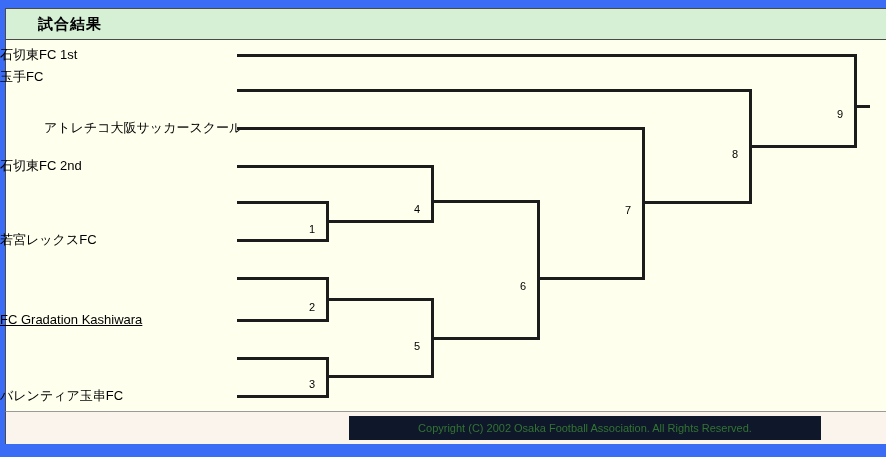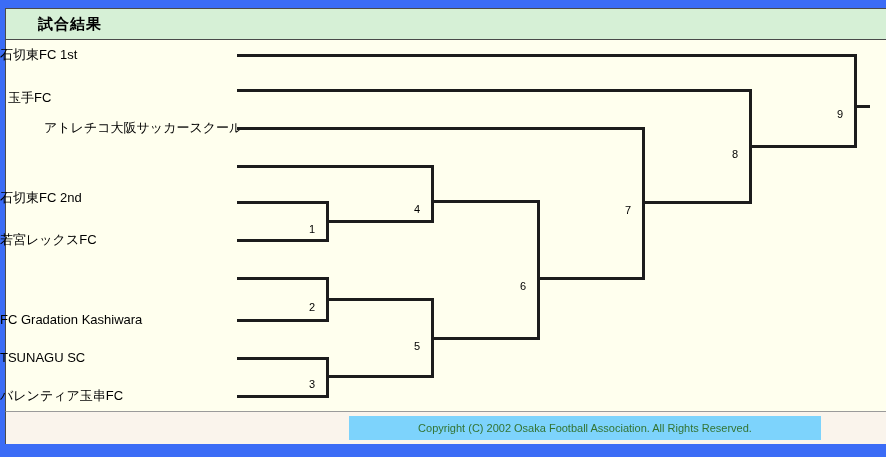--- a/index.html
+++ b/index.html
@@ -37,21 +37,21 @@
     border-left:1px solid var(--frame-border);
     border-bottom:1px solid #9A9A9A;
   }
   .footer-bar{
     position:absolute;left:5px;top:412px;right:0;height:32px;
     background:var(--footer-bg);
     border-left:1px solid var(--frame-border);
   }
   .copyright-box{
     position:absolute;left:343px;top:4px;width:472px;height:24px;
-    background:#7dd3fc;
+    background:#0f172a;
     display:flex;align-items:center;justify-content:center;
   }
   .copyright-text{
     font-size:11px;color:var(--copyright-color);white-space:nowrap;
   }
   
   .team-label{
     position:absolute;left:0;width:232px;height:18px;line-height:18px;
     text-align:left;font-size:13px;color:#000;white-space:nowrap;
   }
@@ -70,33 +70,32 @@
 
   <div class="header-bar">
     <span class="page-title">試合結果</span>
   </div>
 
   <div class="content-area"></div>
 
   <div id="bracket" style="position:absolute;left:0;top:0;width:886px;height:457px;pointer-events:none;">
       <div class="team-label" style="top: 46px;">石切東FC 1st</div>
       <div class="hline" style="left: 237px; top: 54px; width: 620px;"></div>
-      <div class="team-label" style="top: 89px; margin-left: 8px;">玉手FC</div>
+      <div class="team-label" style="top: 68px;">玉手FC</div>
       <div class="hline" style="left: 237px; top: 89px; width: 515px;"></div>
       <div class="team-label" style="top: 119px; padding-left: 44px;">アトレチコ大阪サッカースクール</div>
       <div class="hline" style="left: 237px; top: 127px; width: 408px;"></div>
-      <div class="team-label" style="top: 157px; margin-top: 32px;">石切東FC 2nd</div>
+      <div class="team-label" style="top: 157px;">石切東FC 2nd</div>
       <div class="hline" style="left: 237px; top: 165px; width: 197px;"></div>
       <div class="hline" style="left: 237px; top: 201px; width: 92px;"></div>
       <div class="team-label" style="top: 231px;">若宮レックスFC</div>
       <div class="hline" style="left: 237px; top: 239px; width: 92px;"></div>
       <div class="hline" style="left: 237px; top: 277px; width: 92px;"></div>
-      <div class="team-label" style="top: 311px;">FC Gradation Kashiwara</div>
+      <div class="team-label" style="top: 311px; text-decoration: underline;">FC Gradation Kashiwara</div>
       <div class="hline" style="left: 237px; top: 319px; width: 92px;"></div>
-      <div class="team-label" style="top: 349px;">TSUNAGU SC</div>
       <div class="hline" style="left: 237px; top: 357px; width: 92px;"></div>
       <div class="team-label" style="top: 387px;">バレンティア玉串FC</div>
       <div class="hline" style="left: 237px; top: 395px; width: 92px;"></div>
       <div class="vline" style="left: 326px; top: 201px; height: 41px;"></div>
       <div class="hline" style="left: 327px; top: 220px; width: 107px;"></div>
       <div class="match-number" style="left: 295px; top: 223px;">1</div>
       <div class="vline" style="left: 326px; top: 277px; height: 45px;"></div>
       <div class="hline" style="left: 327px; top: 298px; width: 107px;"></div>
       <div class="match-number" style="left: 295px; top: 301px;">2</div>
       <div class="vline" style="left: 326px; top: 357px; height: 41px;"></div>

